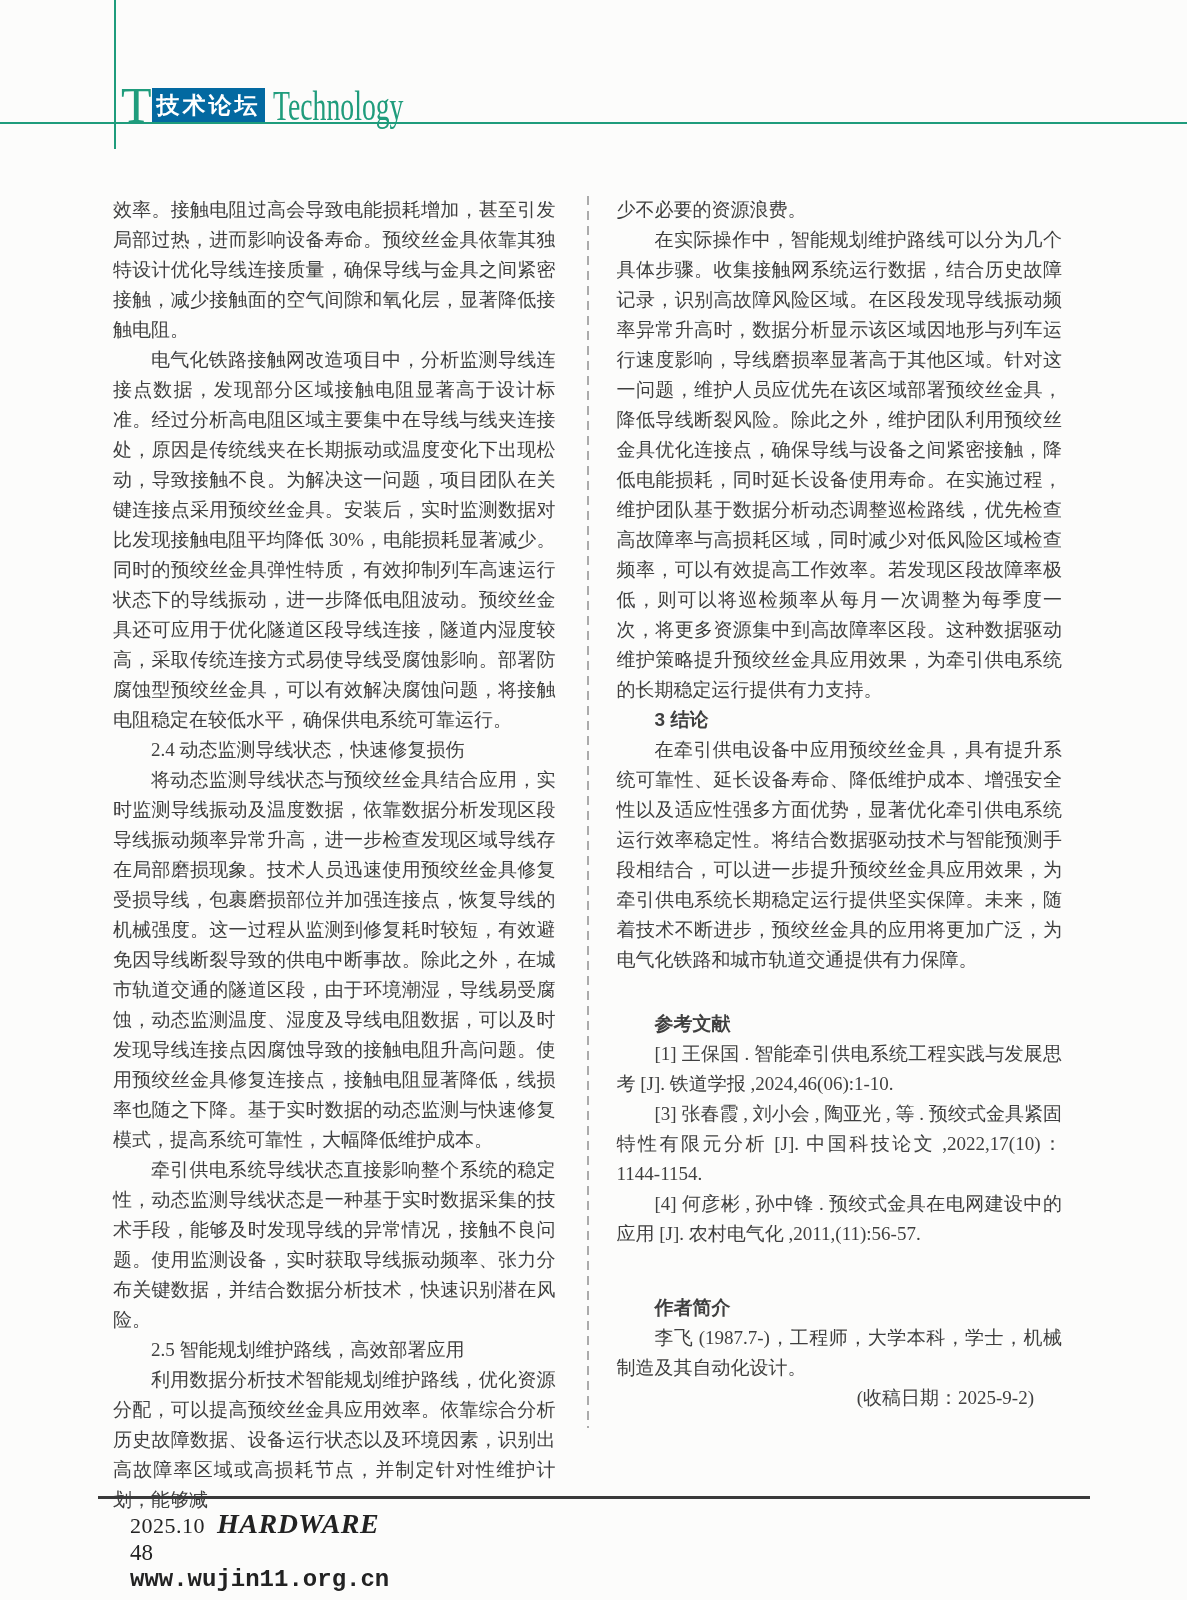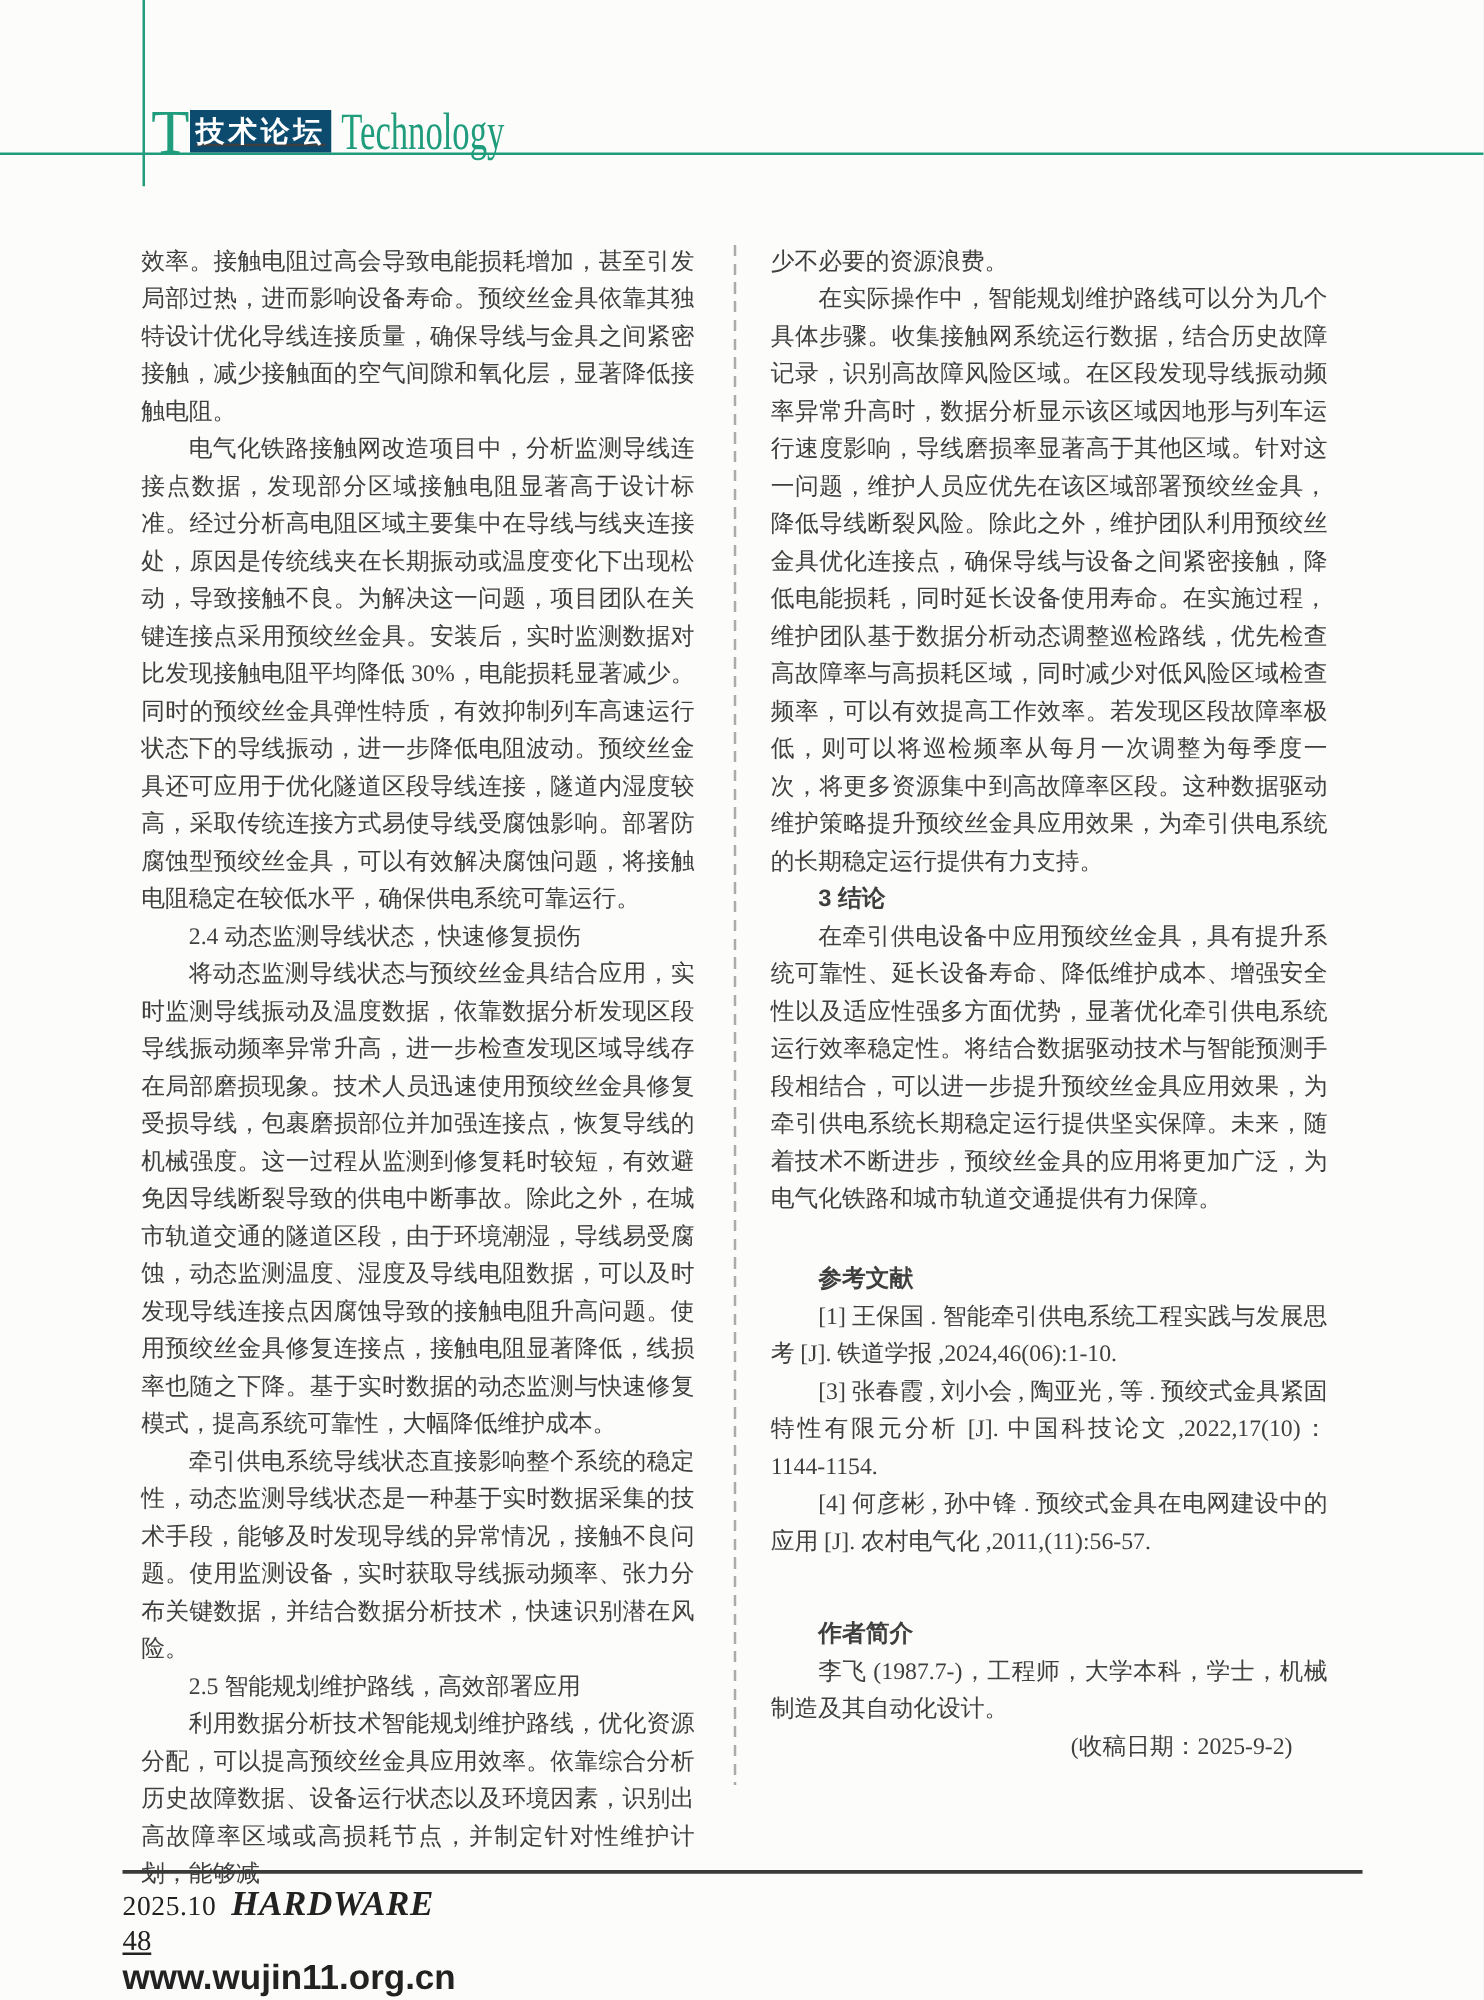--- a/index.html
+++ b/index.html
@@ -12,21 +12,21 @@
   
   .header-vline { position:absolute; left:114px; top:0; width:2px; height:149px; background:#1f9c7c; }
   .header-hline { position:absolute; left:0; top:122px; right:0; height:2px; background:#1f9c7c; }
   .brand-t {
     position:absolute; left:121px; top:86px; height:38px;
     font-size:50px; line-height:38px; color:#1f9c7c;
     font-family:"Liberation Serif",serif;
   }
   .brand-box {
     position:absolute; left:152px; top:88px; width:113px; height:34px;
-    background:#0c4a6e; display:flex; align-items:center; justify-content:center;text-decoration:underline;
+    background:#0369a1; display:flex; align-items:center; justify-content:center;
   }
   .brand-box span {
     color:#ffffff; font-family:"Liberation Sans","DejaVu Sans",sans-serif;
     font-weight:bold; font-size:23px; letter-spacing:3px; white-space:nowrap;
   }
   .brand-en {
     position:absolute; left:273px; top:88px; height:34px;
     color:#1f9c7c; font-size:42px; line-height:36px;
     transform:scaleX(0.66); transform-origin:left center;
     font-family:"Liberation Serif",serif; white-space:nowrap;
@@ -60,22 +60,22 @@
     position:absolute; left:98px; top:1508px; width:992px;
     display:flex; align-items:baseline; justify-content:space-between;
     color:#222;
     flex-direction:column;
   }
   .footer .issue { font-size:22px; letter-spacing:0.5px; }
   .footer .brand {
     font-size:28px; font-weight:bold; font-style:italic;
     font-family:"Liberation Serif",serif; margin-left:8px; letter-spacing:0.5px;
   }
-  .footer-page { font-size:23px;text-decoration:underline; }
-  .footer-site { font-size:28px; font-weight:bold; font-family:Liberation Sans, sans-serif; }
+  .footer-page { font-size:23px; }
+  .footer-site { font-size:24px; font-weight:bold; font-family:Liberation Mono, monospace;margin-left:32px; }
 </style>
 </head>
 <body>
 
 <div class="page">
 
   <div class="header-vline"></div>
   <div class="header-hline"></div>
   <div class="brand-t">T</div>
   <div class="brand-box">

